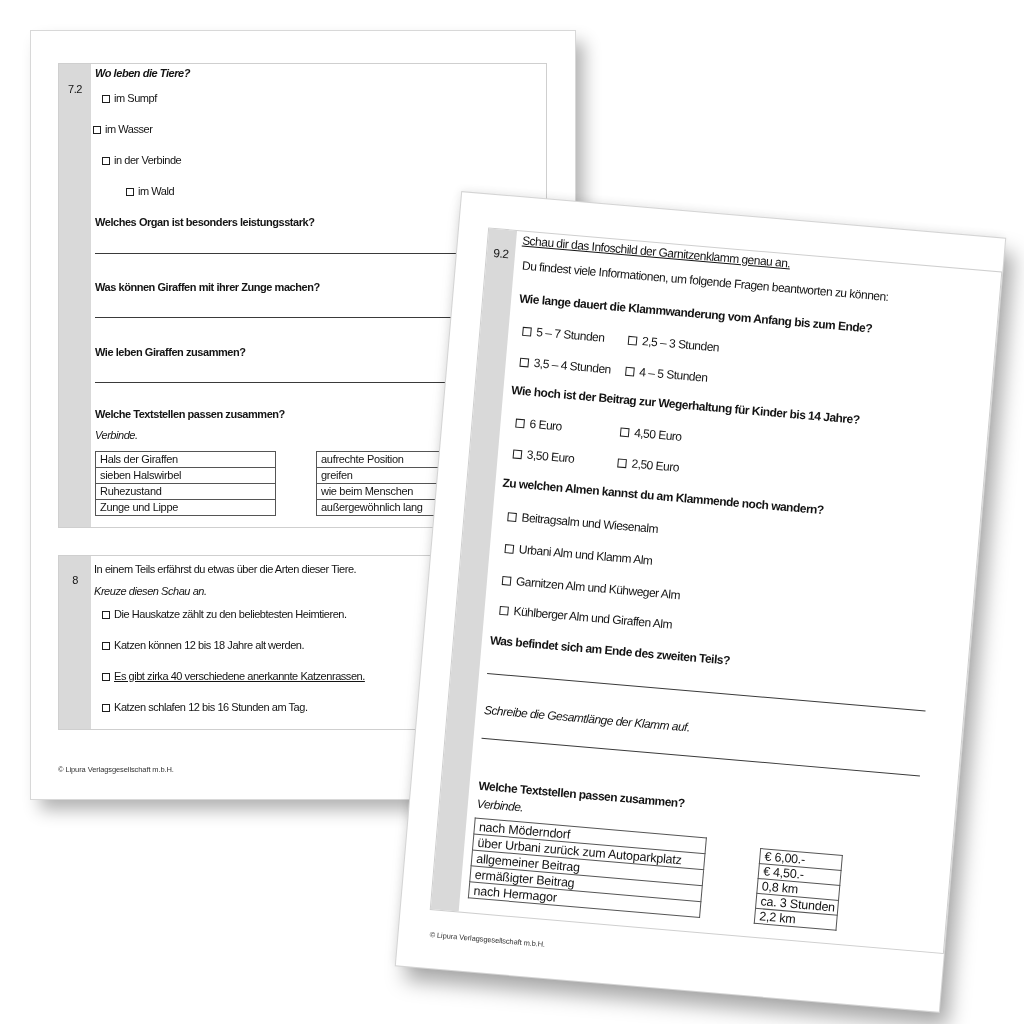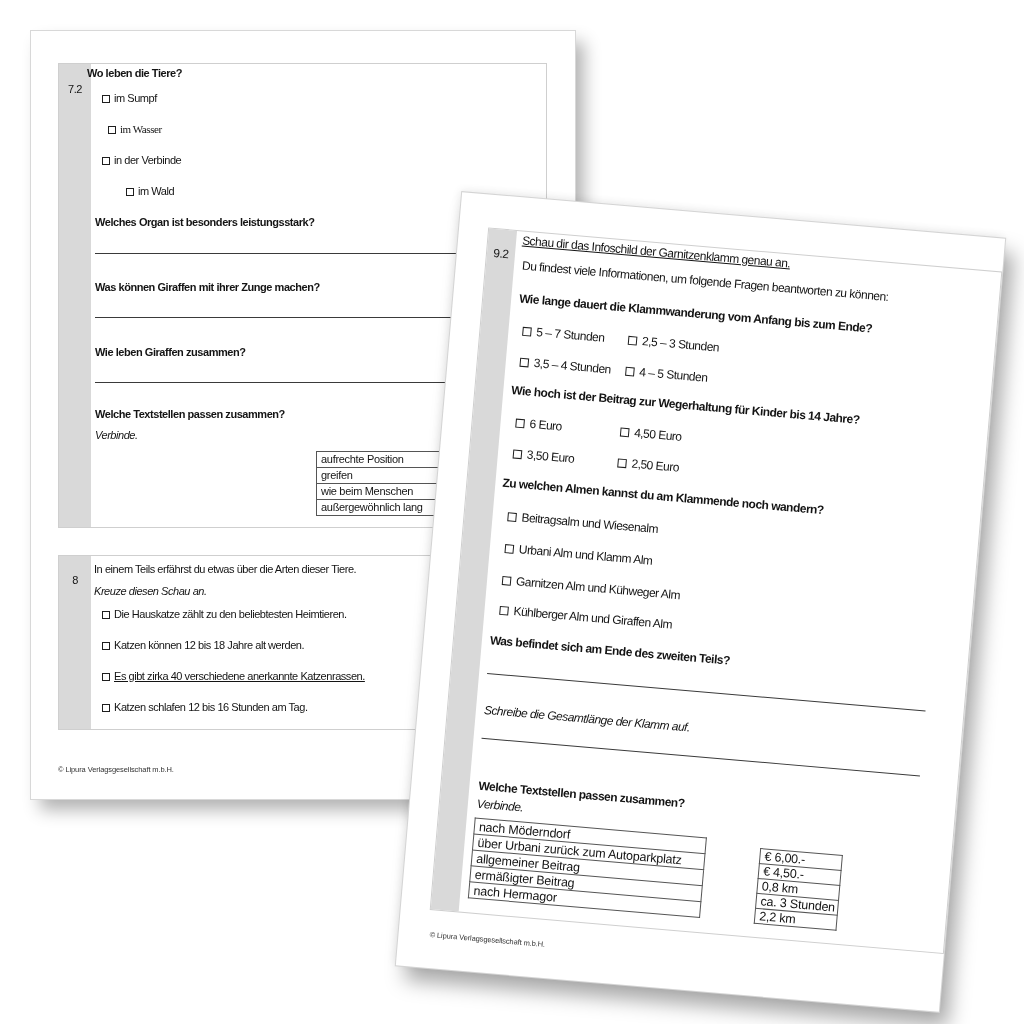--- a/index.html
+++ b/index.html
@@ -31,38 +31,54 @@
 </head>
 <body>
 
 <div class="page p1" id="page1">
 
   <div class="frame" style="left:27px;top:32px;width:489px;height:465px;">
     <div class="gcol" style="width:32px;">
       <div class="num" style="top:18px;text-align:center;">7.2</div>
     </div>
 
-    <div class="t b" style="left:28px;top:2px;">Wo leben die Tiere?</div>
+    <div class="t b" style="left:36px;top:2px;font-style:italic;">Wo leben die Tiere?</div>
     <div class="t" style="left:43px;top:27px;"><span class="cb"></span><span>im Sumpf</span></div>
-    <div class="t" style="left:49px;top:58px;font-family:Liberation Serif, serif;"><span class="cb"></span><span>im Wasser</span></div>
+    <div class="t" style="left:34px;top:58px;"><span class="cb"></span><span>im Wasser</span></div>
     <div class="t" style="left:43px;top:89px;"><span class="cb"></span><span>in der Verbinde</span></div>
     <div class="t" style="left:43px;top:120px;margin-left:24px;"><span class="cb"></span><span>im Wald</span></div>
 
     <div class="t b" style="left:36px;top:151px;">Welches Organ ist besonders leistungsstark?</div>
     <div class="aline" style="left:36px;top:189px;width:448px;"></div>
 
     <div class="t b" style="left:36px;top:216px;">Was können Giraffen mit ihrer Zunge machen?</div>
     <div class="aline" style="left:36px;top:253px;width:448px;"></div>
 
     <div class="t b" style="left:36px;top:281px;">Wie leben Giraffen zusammen?</div>
     <div class="aline" style="left:36px;top:318px;width:448px;"></div>
 
     <div class="t b" style="left:36px;top:343px;">Welche Textstellen passen zusammen?</div>
     <div class="t i" style="left:36px;top:364px;">Verbinde.</div>
 
+    <table class="mt" style="left:36px;top:387px;width:181px;">
+      <tbody>
+          <tr>
+            <td>Hals der Giraffen</td>
+          </tr>
+      <tr>
+            <td>sieben Halswirbel</td>
+          </tr>
+      <tr>
+            <td>Ruhezustand</td>
+          </tr>
+      <tr>
+            <td>Zunge und Lippe</td>
+          </tr>
+    </tbody>
+      </table>
     <table class="mt" style="left:257px;top:387px;width:160px;">
       <tbody>
           <tr>
             <td>aufrechte Position</td>
           </tr>
       <tr>
             <td>greifen</td>
           </tr>
       <tr>
             <td>wie beim Menschen</td>

